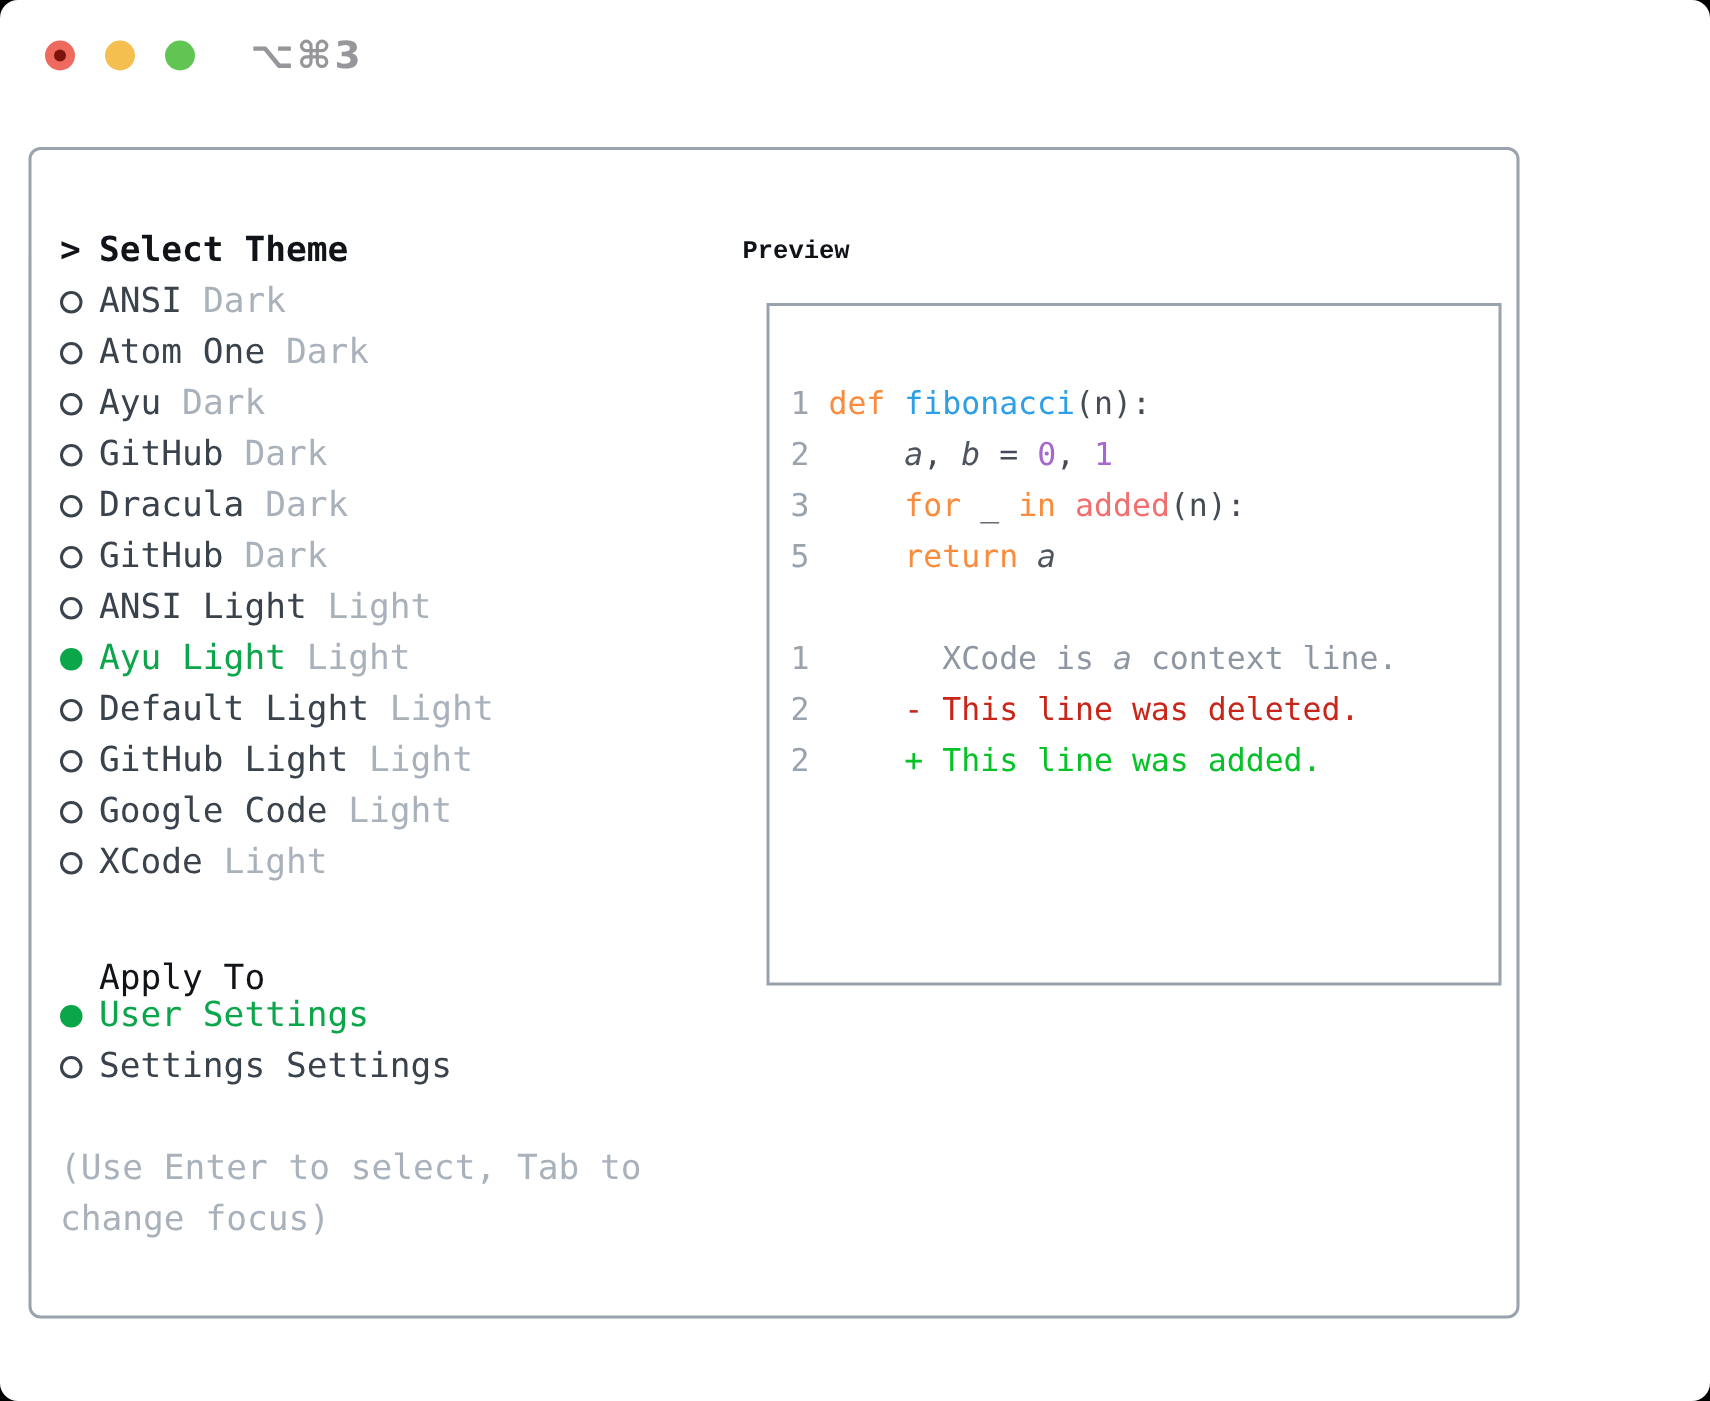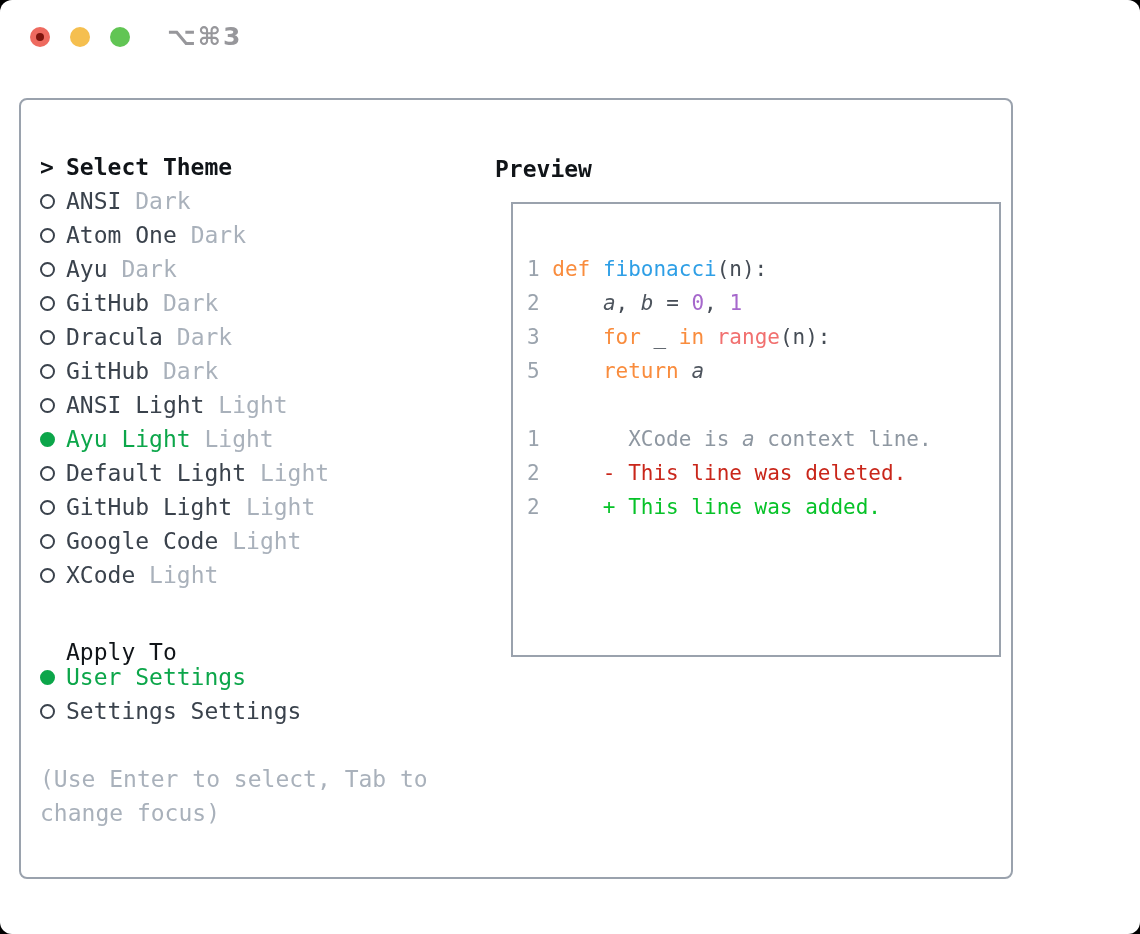--- a/index.html
+++ b/index.html
@@ -33,21 +33,21 @@
   .circle.selected{background:var(--green);border-color:var(--green);}
   .prompt{font-weight:bold;color:var(--text-black);}
   .hdr{font-weight:bold;color:var(--text-black);}
   .subhdr{color:var(--text-black);margin-top:18px;}
   .suffix{color:var(--text-muted);}
   .sel{color:var(--green);}
   .spacer{height:34px;}
   .hint{color:var(--text-muted);}
   .hint div{height:34px;line-height:34px;white-space:pre;}
   
-  .preview-title{position:absolute;left:474px;top:52px;height:34px;line-height:34px;font-size:23px;}
+  .preview-title{position:absolute;left:474px;top:52px;height:34px;line-height:34px;font-size:17px;font-family:Liberation Mono, monospace;}
   .preview-box{
     position:absolute;left:490px;top:102px;width:472px;height:403px;
     border:2px solid var(--border);box-sizing:content-box;
     padding:48px 0 0 14px;overflow:hidden;
   }
   .pline{height:34px;line-height:34px;white-space:pre;font-size:21px;}
   .ln{color:var(--line-number);}
   .c-kw{color:var(--syn-kw);}
   .c-fn{color:var(--syn-fn);}
   .c-var{color:var(--syn-var);font-style:italic;}
@@ -115,21 +115,21 @@
           <div>change focus)</div>
         </div>
     </div>
 
     <div class="preview-title hdr">Preview</div>
 
     <div class="preview-box">
       <div id="preview-lines">
           <div class="pline"><span class="ln">1 </span><span class="c-kw">def</span><span class="c-fg"> </span><span class="c-fn">fibonacci</span><span class="c-fg">(n):</span></div>
           <div class="pline"><span class="ln">2 </span><span class="c-fg">    </span><span class="c-var">a</span><span class="c-fg">, </span><span class="c-var">b</span><span class="c-fg"> = </span><span class="c-num">0</span><span class="c-fg">, </span><span class="c-num">1</span></div>
-          <div class="pline"><span class="ln">3 </span><span class="c-fg">    </span><span class="c-kw">for</span><span class="c-fg"> _ </span><span class="c-kw">in</span><span class="c-fg"> </span><span class="c-sp">range</span><span class="c-fg">(n):</span></div>
+          <div class="pline"><span class="ln">3 </span><span class="c-fg">    </span><span class="c-kw">for</span><span class="c-fg"> _ </span><span class="c-kw">in</span><span class="c-fg"> </span><span class="c-sp">added</span><span class="c-fg">(n):</span></div>
           <div class="pline"><span class="ln">5 </span><span class="c-fg">    </span><span class="c-kw">return</span><span class="c-fg"> </span><span class="c-var">a</span></div>
           <div class="pline"><span class="ln">  </span></div>
           <div class="pline"><span class="ln">1 </span><span class="c-ctx">      XCode is </span><span class="c-ctxi">a</span><span class="c-ctx"> context line.</span></div>
           <div class="pline"><span class="ln">2 </span><span class="c-del">    - This line was deleted.</span></div>
           <div class="pline"><span class="ln">2 </span><span class="c-add">    + This line was added.</span></div>
         </div>
     </div>
 
   </div>
 </div>

